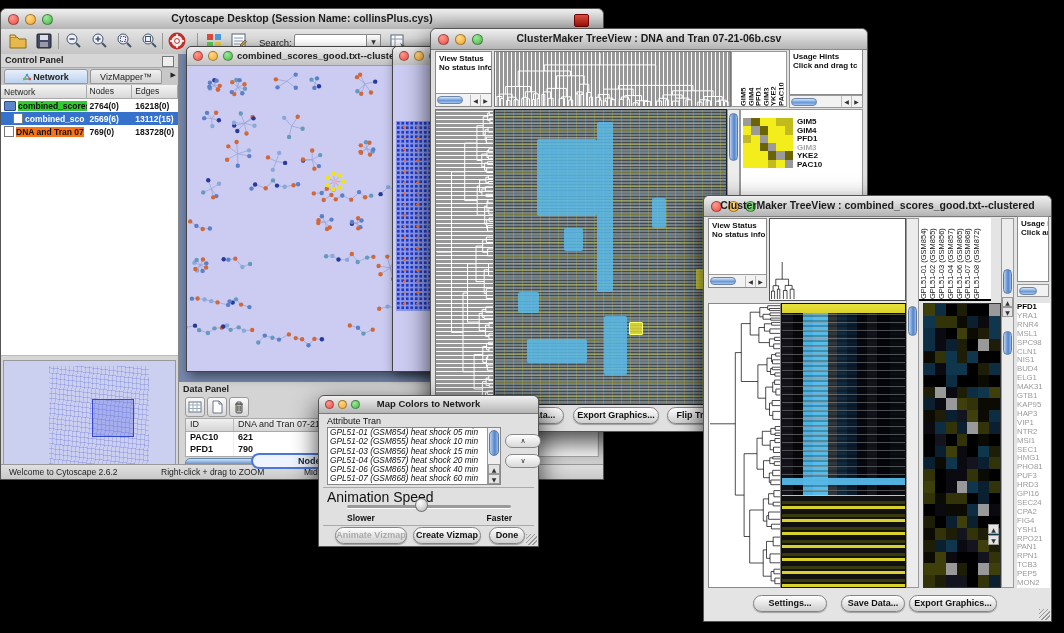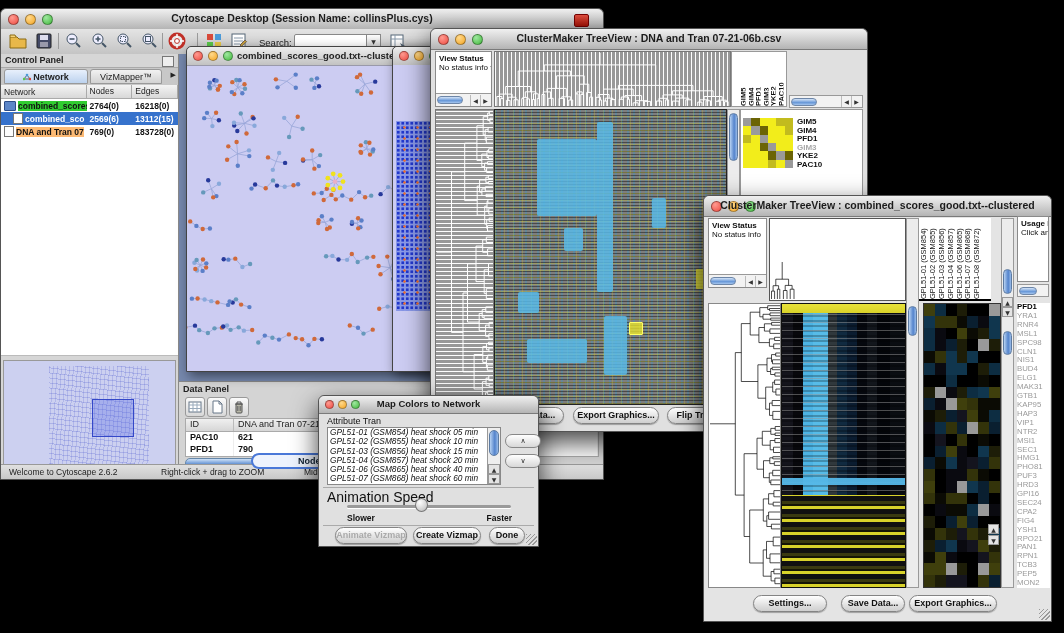--- a/index.html
+++ b/index.html
@@ -15,21 +15,21 @@
       border-bottom:1px solid #7a7a7a;border-radius:6px 6px 0 0;}
   .title{position:absolute;left:0;right:0;top:3px;text-align:center;
       font-size:10.5px;font-weight:bold;color:#1c1c1c;white-space:nowrap;overflow:hidden;}
   .lights{position:absolute;left:7px;top:5px;display:flex;gap:6px;}
   .light{width:11px;height:11px;border-radius:50%;border:1px solid rgba(0,0,0,.35);box-sizing:border-box;}
   .lr{background:radial-gradient(circle at 35% 30%,#ff9a90,#ee4c42);}
   .ly{background:radial-gradient(circle at 35% 30%,#ffd98c,#f5a623);}
   .lg{background:radial-gradient(circle at 35% 30%,#9fe8a0,#43b93c);}
 
   .panelbox{position:absolute;background:#fff;border:1px solid #8a8a8a;box-sizing:border-box;overflow:hidden;}
-  .ptext{font-size:8px;color:#111;line-height:9px;padding:2px 0 0 3px;white-space:nowrap;}
+  .ptext{font-size:8px;color:#111;line-height:9px;padding:2px 0 0 3px;white-space:nowrap;font-weight:bold;}
 
   .minibar{position:absolute;display:flex;align-items:center;height:13px;background:#f2f2f2;
       border:1px solid #999;box-sizing:border-box;padding:0 1px;}
   .pill{flex:0 0 26px;height:8px;border-radius:4px;border:1px solid #6d86a8;box-sizing:border-box;
       background:linear-gradient(#d4e4f8,#6898d8 60%,#a6c6ee);}
   .pillspace{flex:1;}
   .mar{font-family:"DejaVu Sans",sans-serif;font-size:6px;color:#333;width:9px;text-align:center;
       border-left:1px solid #bbb;line-height:11px;}
 
   .vtrack{position:absolute;background:#ececec;border:1px solid #999;box-sizing:border-box;}
@@ -73,21 +73,21 @@
       font-size:8.5px;color:#222;}
   .nthead span{border-right:1px solid #aaa;padding:1px 0 0 3px;box-sizing:border-box;}
   .ntrow{display:flex;height:13px;background:#fff;font-size:8.5px;font-weight:bold;color:#111;align-items:center;}
   .ntc{padding-left:3px;box-sizing:border-box;white-space:nowrap;overflow:hidden;}
   .c-name{width:86px;display:flex;align-items:center;gap:2px;}
   .c-nodes{width:46px;}
   .c-edges{width:46px;}
   .rowsel{background:#3672cc;}
   .rowsel .ntc{color:#fff;}
   .namegreen{background:#30cc30;}
-  .namered{background:#fdba74;}
+  .namered{background:#f97316;}
   .fileicon{display:inline-block;width:8px;height:9px;background:#fdfdfd;border:1px solid #777;flex:0 0 8px;}
   .foldericon{display:inline-block;width:10px;height:8px;background:#5c86c8;border:1px solid #2c4c88;border-radius:1px;flex:0 0 10px;}
   #cpwhite{position:absolute;left:0;top:83px;right:0;height:218px;background:#fff;border-bottom:1px solid #bbb;}
   #overview{position:absolute;left:2px;top:306px;right:2px;height:110px;background:#ccd0f0;border:1px solid #999;}
   #ovcontent{position:absolute;left:45px;top:5px;width:100px;height:98px;
       background:repeating-linear-gradient(7deg,rgba(56,70,200,.22) 0 1px,transparent 1px 5px),
                  repeating-linear-gradient(94deg,rgba(56,70,200,.18) 0 1px,transparent 1px 4px);}
   #ovsel{position:absolute;left:88px;top:38px;width:40px;height:36px;background:rgba(80,100,230,.3);border:1px solid #3448c8;}
 
   #statusbar{position:absolute;left:0;bottom:0;right:0;height:14px;background:linear-gradient(#e0e0e0,#c8c8c8);
@@ -802,20 +802,23 @@
         </svg>
     </div>
     <div class="abs vlabels" id="tv1collabels" style="left:300px;top:22px;width:56px;height:56px;background:#fff;border:1px solid #999;box-sizing:border-box;padding-left:6px;">
         <span class="vlabel">GIM5</span>
         <span class="vlabel">GIM4</span>
         <span class="vlabel">PFD1</span>
         <span class="vlabel">GIM3</span>
         <span class="vlabel">YKE2</span>
         <span class="vlabel">PAC10</span>
       </div>
+    <div class="panelbox" style="left:358px;top:20px;width:74px;height:46px;">
+      <div class="ptext"><b>Usage Hints</b><br><span>Click and drag tc</span></div>
+    </div>
     <div class="minibar" style="left:358px;top:66px;width:74px;">
       <span class="pill"></span>
         <span class="pillspace"></span>
       <span class="mar">◀</span>
       <span class="mar">▶</span>
     </div>
     <div class="abs dendrograyrow" style="left:4px;top:80px;width:59px;height:296px;border:1px solid #777;box-sizing:border-box;">
       <svg id="tv1rowtree" width="57" height="294">
           <g fill="none" stroke="#ffffff" stroke-width="1">
             <path d="M53.3 1.4H57M53.3 4.6H57M53.3 1.4V4.6M51.7 3.0H53.3M53.9 8.2H57M53.9 12.7H57M53.9 8.2V12.7M51.7 10.4H53.9M51.7 3.0V10.4M47.2 6.7H51.7M52.1 17.5H57M52.1 22.0H57M52.1 17.5V22.0M49.2 19.7H52.1M50.3 27.1H57M50.3 33.1H57M50.3 27.1V33.1M49.2 30.1H50.3M49.2 19.7V30.1M47.2 24.9H49.2M47.2 6.7V24.9M40.9 15.8H47.2M52.7 38.8H57M52.7 42.8H57M52.7 38.8V42.8M51.0 40.8H52.7M52.3 46.1H57M52.3 48.8H57M52.3 46.1V48.8M51.0 47.5H52.3M51.0 40.8V47.5M45.8 44.1H51.0M51.5 51.7H57M51.5 54.4H57M51.5 51.7V54.4M48.6 53.0H51.5M50.6 57.9H57M50.6 62.5H57M50.6 57.9V62.5M48.6 60.2H50.6M48.6 53.0V60.2M45.8 56.6H48.6M45.8 44.1V56.6M40.9 50.4H45.8M40.9 15.8V50.4M28.7 33.1H40.9M52.3 65.8H57M52.3 68.6H57M52.3 65.8V68.6M49.9 67.2H52.3M52.4 71.5H57M52.4 73.9H57M52.4 71.5V73.9M49.9 72.7H52.4M49.9 67.2V72.7M43.6 70.0H49.9M49.3 76.8H57M49.3 81.0H57M49.3 76.8V81.0M45.9 78.9H49.3M50.0 84.3H57M50.0 86.6H57M50.0 84.3V86.6M45.9 85.5H50.0M45.9 78.9V85.5M43.6 82.2H45.9M43.6 70.0V82.2M41.2 76.1H43.6M51.9 89.5H57M51.9 93.0H57M51.9 89.5V93.0M51.0 91.3H51.9M52.8 98.2H57M52.8 104.2H57M52.8 98.2V104.2M51.0 101.2H52.8M51.0 91.3V101.2M48.7 96.2H51.0M53.1 108.1H57M53.1 111.4H57M53.1 108.1V111.4M50.7 109.7H53.1M51.5 115.6H57M51.5 121.1H57M51.5 115.6V121.1M50.7 118.4H51.5M50.7 109.7V118.4M48.7 114.1H50.7M48.7 96.2V114.1M41.2 105.1H48.7M41.2 76.1V105.1M28.7 90.6H41.2M28.7 33.1V90.6M15.5 61.8H28.7M50.3 127.1H57M50.3 132.5H57M50.3 127.1V132.5M46.7 129.8H50.3M51.6 138.9H57M51.6 145.8H57M51.6 138.9V145.8M46.7 142.3H51.6M46.7 129.8V142.3M40.0 136.1H46.7M52.5 153.7H57M52.5 165.9H57M52.5 153.7V165.9M48.2 159.8H52.5M50.3 178.3H57M50.3 188.5H57M50.3 178.3V188.5M48.2 183.4H50.3M48.2 159.8V183.4M40.0 171.6H48.2M40.0 136.1V171.6M31.5 153.8H40.0M49.8 196.9H57M49.8 202.3H57M49.8 196.9V202.3M46.2 199.6H49.8M48.1 205.8H57M48.1 208.7H57M48.1 205.8V208.7M46.2 207.3H48.1M46.2 199.6V207.3M43.2 203.4H46.2M53.1 212.4H57M53.1 217.7H57M53.1 212.4V217.7M49.6 215.1H53.1M52.9 223.8H57M52.9 228.9H57M52.9 223.8V228.9M49.6 226.3H52.9M49.6 215.1V226.3M43.2 220.7H49.6M43.2 203.4V220.7M31.5 212.1H43.2M31.5 153.8V212.1M27.0 183.0H31.5M52.5 232.2H57M52.5 234.5H57M52.5 232.2V234.5M50.6 233.4H52.5M52.9 238.0H57M52.9 241.6H57M52.9 238.0V241.6M50.6 239.8H52.9M50.6 233.4V239.8M46.8 236.6H50.6M51.7 245.0H57M51.7 249.7H57M51.7 245.0V249.7M50.4 247.3H51.7M51.3 254.9H57M51.3 260.2H57M51.3 254.9V260.2M50.4 257.5H51.3M50.4 247.3V257.5M46.8 252.4H50.4M46.8 236.6V252.4M38.1 244.5H46.8M52.8 265.7H57M52.8 270.6H57M52.8 265.7V270.6M50.1 268.1H52.8M53.2 273.9H57M53.2 276.8H57M53.2 273.9V276.8M50.1 275.3H53.2M50.1 268.1V275.3M46.4 271.7H50.1M51.6 280.9H57M51.6 284.5H57M51.6 280.9V284.5M49.5 282.7H51.6M52.1 288.0H57M52.1 292.0H57M52.1 288.0V292.0M49.5 290.0H52.1M49.5 282.7V290.0M46.4 286.3H49.5M46.4 271.7V286.3M38.1 279.0H46.4M38.1 244.5V279.0M27.0 261.8H38.1M27.0 183.0V261.8M15.5 222.4H27.0M15.5 61.8V222.4M1.0 142.1H15.5"></path>

